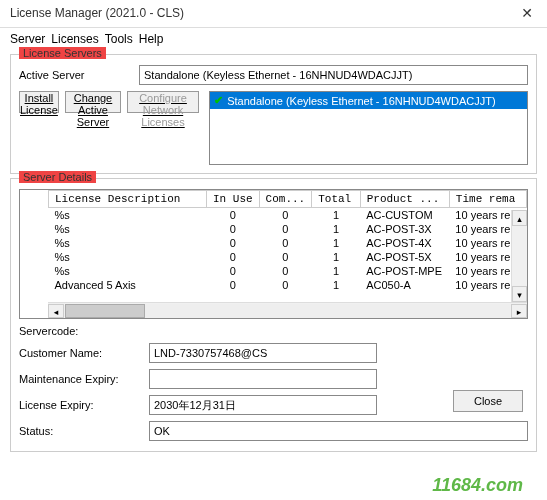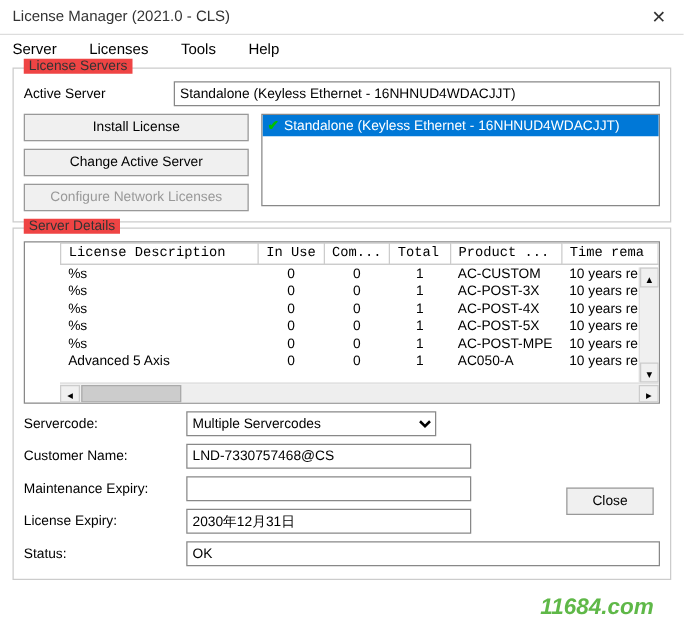--- a/index.html
+++ b/index.html
@@ -1,28 +1,28 @@
 <!DOCTYPE html>
 <html><head>
 <meta charset="utf-8">
 <style>
 * { box-sizing: border-box; margin: 0; padding: 0; }
 body { font-family: "Microsoft YaHei", "Segoe UI", Tahoma, sans-serif; font-size: 11px; background: #fff; width: 547px; height: 500px; overflow: hidden; position: relative; }
 .titlebar { display: flex; align-items: center; justify-content: space-between; height: 28px; padding: 0 8px 1px 10px; border-bottom: 1px solid #ddd; }
 .titlebar .title { font-size: 12px; color: #333; }
 .titlebar .close { font-size: 14px; color: #333; cursor: pointer; padding: 2px 6px; }
-.menubar { display: flex; gap: 26px; padding: 4px 10px; font-size: 12px; }
+.menubar { display: flex; gap: 6px; padding: 4px 10px; font-size: 12px; }
 .menubar span { cursor: pointer; }
 .groupbox { border: 1px solid #ccc; margin: 4px 10px; padding: 10px 8px 8px 8px; position: relative; }
 .groupbox .legend { position: absolute; top: -8px; left: 8px; background: #ef4444; padding: 0 4px; font-size: 11px; color: #333; }
 .row { display: flex; align-items: center; margin-bottom: 6px; }
 .row .label { width: 120px; font-size: 11px; }
 .row input[type=text] { flex: 1; height: 20px; border: 1px solid #888; padding: 0 4px; font-size: 11px; background: #fff; font-family: inherit; }
 .top-layout { display: flex; gap: 10px; align-items: flex-start; }
-.btn-col { display: flex; flex-direction: column; gap: 6px; width: 180px; }
+.btn-col { display: flex; flex-direction: row; gap: 6px; width: 180px; text-decoration: underline; }
 .btn { height: 22px; border: 1px solid #999; background: #f0f0f0; font-size: 11px; cursor: pointer; font-family: inherit; }
 .btn:disabled { color: #999; cursor: default; }
 .listbox { flex: 1; height: 74px; border: 1px solid #888; background: #fff; overflow: auto; }
 .listitem { display: flex; align-items: center; padding: 2px 4px; gap: 4px; font-size: 11px; }
 .listitem.sel { background: #0078d7; color: #fff; }
 .check { color: #00a000; font-weight: bold; flex-shrink: 0; }
 .listitem.sel .check { color: #00c000; }
 .table-wrap { border: 1px solid #888; height: 130px; overflow: hidden; position: relative; display: flex; flex-direction: column; padding-left: 28px; }
 .table-scroll { overflow-x: auto; overflow-y: hidden; flex: 1; }
 table { border-collapse: collapse; width: 100%; font-size: 11px; }
@@ -158,21 +158,20 @@
       <div class="track">
           <div class="thumb"></div>
         </div>
       <div class="arrow">▸</div>
     </div>
   </div>
 
   <div class="details">
     <div class="detail-row">
       <div class="dlabel">Servercode:</div>
-      <select><option>Multiple Servercodes</option></select>
     </div>
     <div class="detail-row">
       <div class="dlabel">Customer Name:</div>
       <div class="dval">LND-7330757468@CS</div>
     </div>
     <div class="detail-row">
       <div class="dlabel">Maintenance Expiry:</div>
       <div class="dval"></div>
     </div>
     <div class="detail-row">

